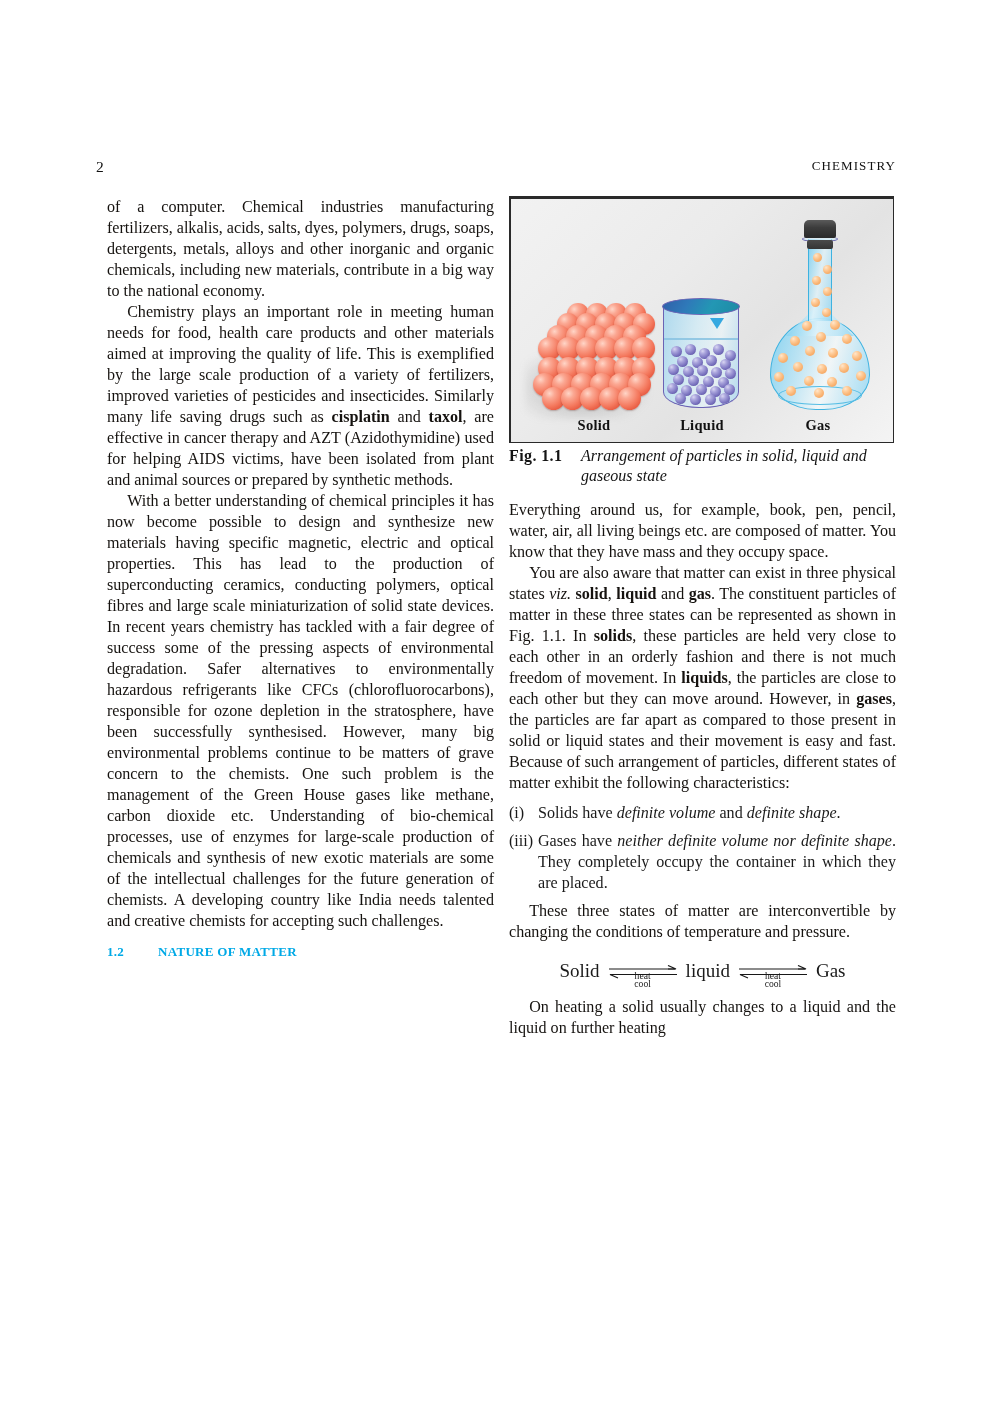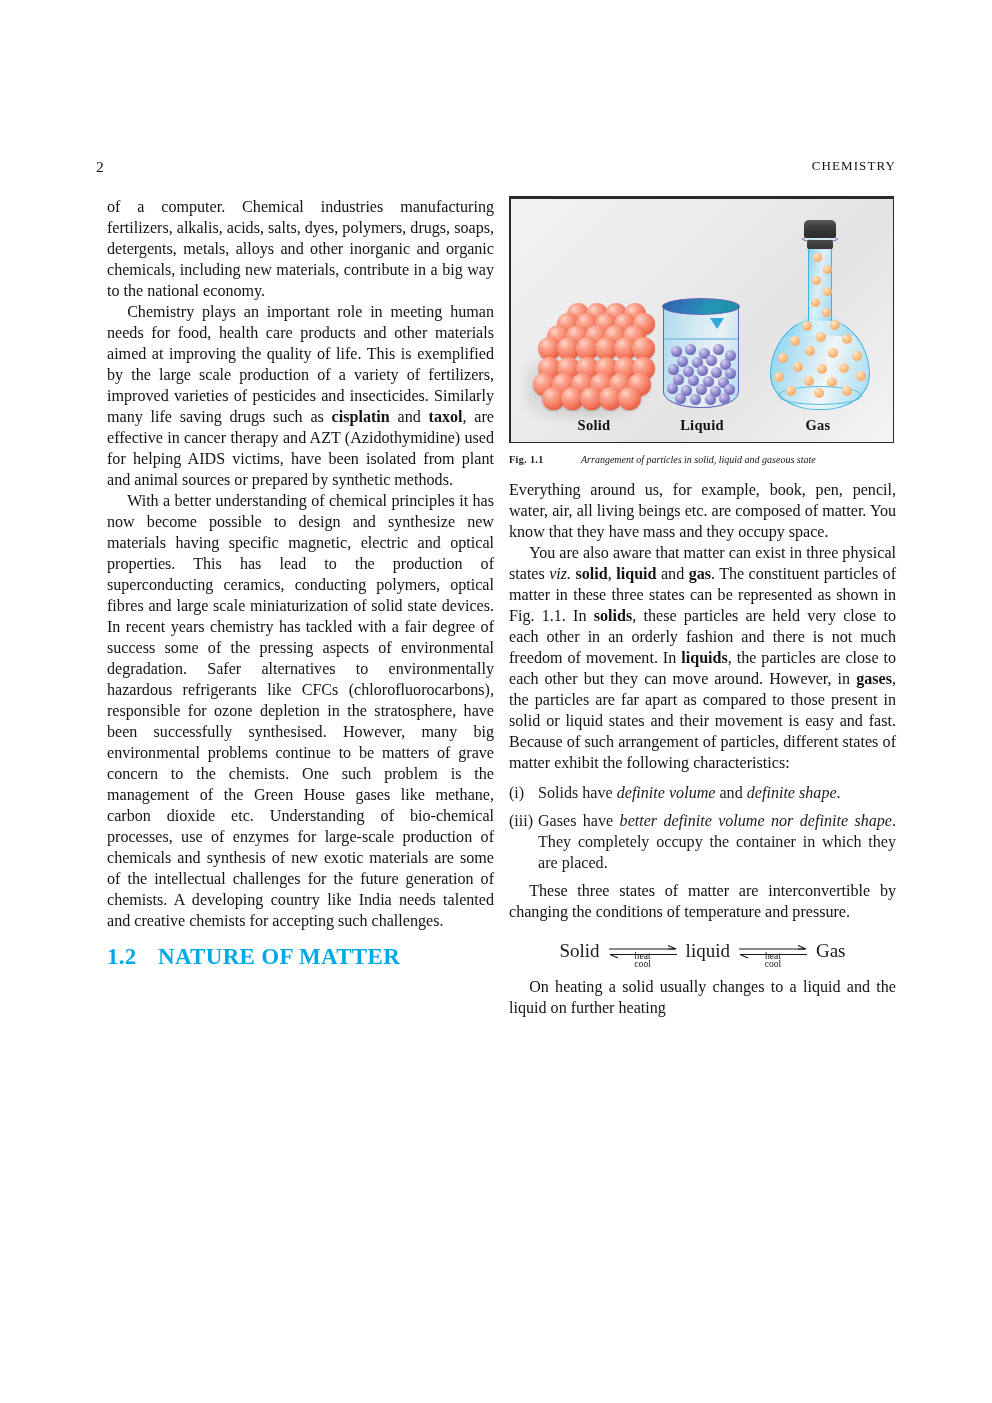--- a/index.html
+++ b/index.html
@@ -77,21 +77,21 @@
 
   b, strong { font-weight: bold; }
   i, em { font-style: italic; }
 
   
   .section-heading {
     margin: 13px 0 5px 0;
     color: #00a9e6;
     font-family: "Liberation Serif", "DejaVu Serif", serif;
     font-weight: bold;
-    font-size: 23px;
+    font-size: 13px;
     letter-spacing: 0.3px;
     display: flex;
     align-items: baseline;
   }
   .section-heading .num {
     width: 51px;
     flex: 0 0 auto;
   }
 
   
@@ -266,23 +266,23 @@
     color: #111;
     text-align: center;
     letter-spacing: 0.3px;
   }
   .lbl-solid  { left: 30px;  top: 218px; width: 106px; }
   .lbl-liquid { left: 138px; top: 218px; width: 106px; }
   .lbl-gas    { left: 254px; top: 218px; width: 106px; }
 
   
   .fig-caption {
-    margin-top: 11px;
+    margin-top: 3px;
     display: flex;
-    font-size: 10px;
+    font-size: 16px;
     line-height: 1.28;
     color: #141414;
   }
   .fig-caption .fig-num {
     font-weight: bold;
     font-style: normal;
     flex: 0 0 auto;
     width: 72px;
     letter-spacing: 0.4px;
   }
@@ -524,21 +524,21 @@
 
       <p class="body indent"><span>You are also aware that matter can exist in three physical states </span><i>viz.</i><span> </span><b>solid</b><span>, </span><b>liquid</b><span> and </span><b>gas</b><span>. The constituent particles of matter in these three states can be represented as shown in Fig. 1.1. In </span><b>solids</b><span>, these particles are held very close to each other in an orderly fashion and there is not much freedom of movement. In </span><b>liquids</b><span>, the particles are close to each other but they can move around. However, in </span><b>gases</b><span>, the particles are far apart as compared to those present in solid or liquid states and their movement is easy and fast. Because of such arrangement of particles, different states of matter exhibit the following characteristics:</span></p>
 
       <ol class="char-list">
         <li>
           <span class="marker">(i)</span>
           <span class="item-text"><span>Solids have </span><i>definite volume</i><span> and </span><i>definite shape</i><span>.</span></span>
         </li>
         <li>
           <span class="marker">(iii)</span>
-          <span class="item-text"><span>Gases have </span><i>better definite volume nor definite shape</i><span>. They completely occupy the container in which they are placed.</span></span>
+          <span class="item-text"><span>Gases have </span><i>neither definite volume nor definite shape</i><span>. They completely occupy the container in which they are placed.</span></span>
         </li>
       </ol>
 
       <p class="body indent">
         <span>These three states of matter are interconvertible by changing the conditions of temperature and pressure.</span>
       </p>
 
       <div class="equation">
         <span class="eq-term">Solid</span>
         <span class="rev-arrow">

